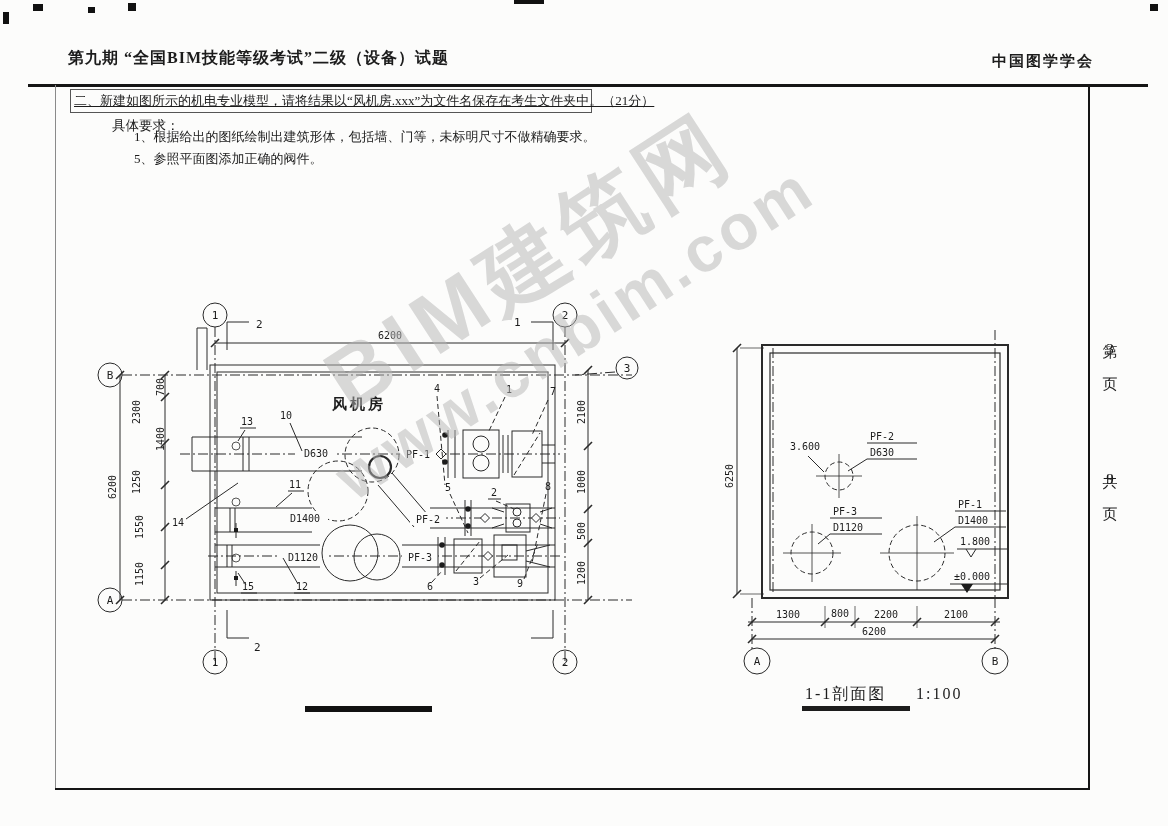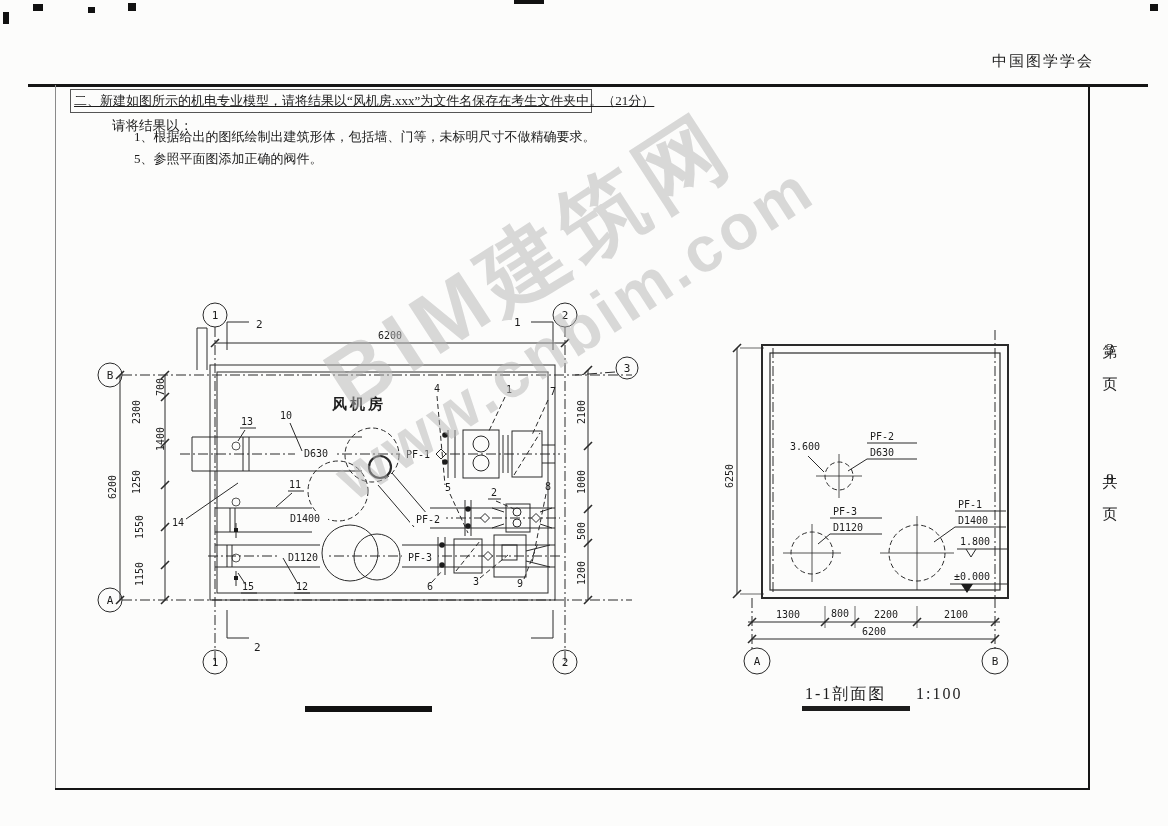--- a/index.html
+++ b/index.html
@@ -1,21 +1,21 @@
 <!DOCTYPE html>
 <html><head>
 <meta charset="utf-8">
 <style>
   html,body{margin:0;padding:0;background:#e8e8e8;}
   .page{position:relative;width:1168px;height:826px;background:#fcfcfb;overflow:hidden;
         font-family:"Liberation Serif","DejaVu Serif",serif;color:#1c1c1c;}
   .abs{position:absolute;}
   .mark{position:absolute;background:#111;}
   .hdr-title{left:68px;top:48px;font-size:16px;font-weight:bold;letter-spacing:1px;}
-  .hdr-org{left:992px;top:52px;font-size:15px;font-weight:normal;letter-spacing:2px;}
+  .hdr-org{left:992px;top:52px;font-size:15px;font-weight:bold;letter-spacing:2px;}
   .rule{position:absolute;background:#151515;}
   .qbox{left:70px;top:89px;width:517px;height:22px;border:1px solid #555;
         font-size:13px;line-height:22px;padding-left:3px;white-space:nowrap;text-decoration:underline;}
   .qsub{left:112px;top:117px;font-size:13.5px;}
   .qitems{left:134px;top:126px;font-size:13px;line-height:21.5px;white-space:nowrap;}
   .sidetext{position:absolute;writing-mode:vertical-rl;text-orientation:upright;
             font-size:15px;letter-spacing:9px;left:1100px;}
   .wm{position:absolute;left:170px;top:210px;width:760px;transform:rotate(-33deg);
       text-align:center;color:#b5b5b5;opacity:.5;pointer-events:none;z-index:5;
       font-family:"Liberation Sans","DejaVu Sans",sans-serif;font-weight:bold;}
@@ -40,32 +40,33 @@
 
 <div class="page">
 
   <div class="mark" style="left:33px;top:4px;width:10px;height:7px"></div>
   <div class="mark" style="left:88px;top:7px;width:7px;height:6px"></div>
   <div class="mark" style="left:128px;top:3px;width:8px;height:8px"></div>
   <div class="mark" style="left:3px;top:12px;width:6px;height:12px"></div>
   <div class="mark" style="left:514px;top:0;width:30px;height:4px"></div>
   <div class="mark" style="left:1150px;top:4px;width:8px;height:7px"></div>
 
+  <div class="abs hdr-title">第九期 “全国BIM技能等级考试”二级（设备）试题</div>
   <div class="abs hdr-org">中国图学学会</div>
 
   <div class="rule" style="left:28px;top:84px;width:1120px;height:3px"></div>
   <div class="rule" style="left:1088px;top:85px;width:2px;height:705px"></div>
   <div class="rule" style="left:55px;top:788px;width:1035px;height:2px"></div>
   <div class="rule" style="left:55px;top:85px;width:1px;height:703px;background:#8a8a8a"></div>
 
   <div class="sidetext" style="top:332px">第3页</div>
   <div class="sidetext" style="top:462px">共9页</div>
 
   <div class="abs qbox">二、新建如图所示的机电专业模型，请将结果以“风机房.xxx”为文件名保存在考生文件夹中。（21分）</div>
-  <div class="abs qsub">请将结果以：</div>
+  <div class="abs qsub">具体要求：</div>
   <div class="abs qitems">
     <div>1、根据给出的图纸绘制出建筑形体，包括墙、门等，未标明尺寸不做精确要求。</div>
     <div>5、参照平面图添加正确的阀件。</div>
   </div>
 
   <div class="wm">
     <div class="l1">BIM建筑网</div>
     <div class="l2">www.cnbim.com</div>
   </div>
 

